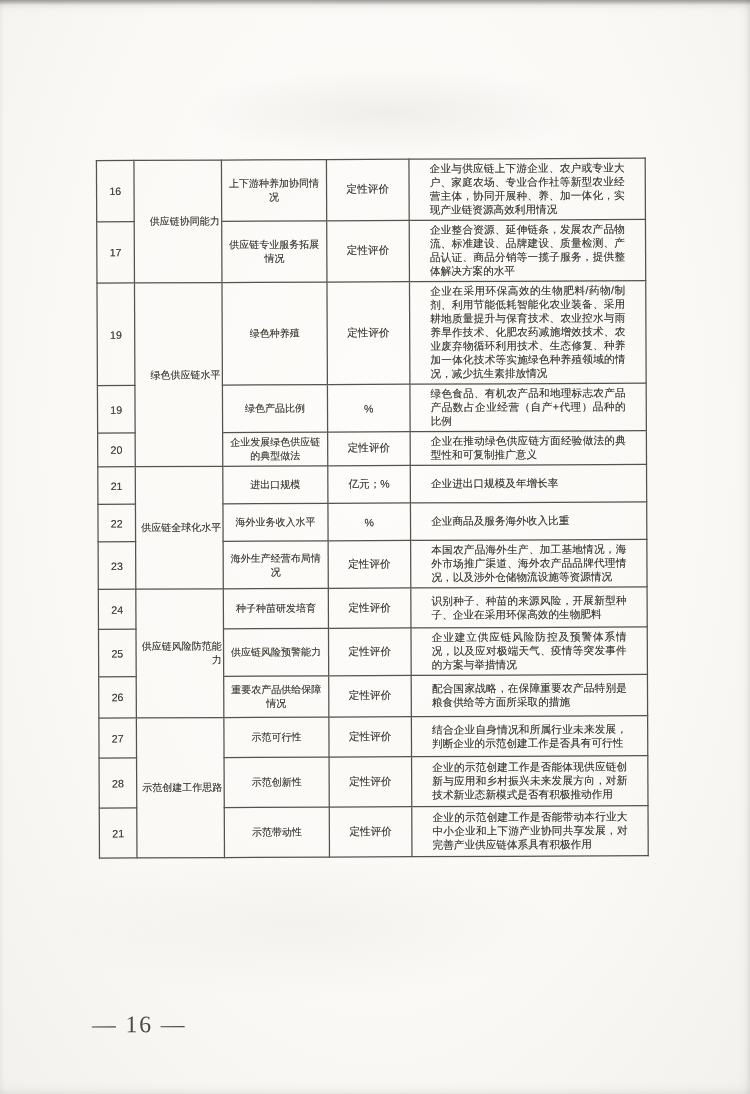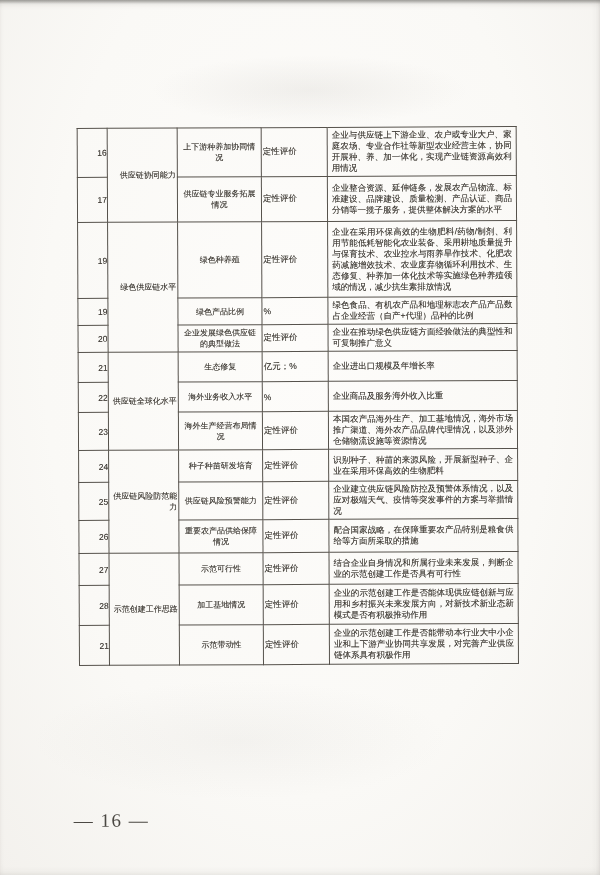--- a/index.html
+++ b/index.html
@@ -56,44 +56,45 @@
   }
   .eval-table td {
     border: 1px solid #56524c;
     color: #3e3a34;
     vertical-align: middle;
     text-shadow: 0 0 0.5px rgba(62,58,52,0.55);
     overflow: hidden;
   }
   .c-no {
     font-size: 8.5px;
-    text-align: right;
+    text-align: center;
     padding: 0;
   }
   .c-cat {
     font-size: 8px;
     text-align: right;
     padding: 0 1px;
     line-height: 11px;
   }
   .c-ind {
     font-size: 8px;
     text-align: center;
     padding: 1px 2px;
     line-height: 11px;
     border-radius: 17px;
   }
   .c-met {
     font-size: 8.5px;
+    text-align: center;
     padding: 0 1px;
   }
   .c-desc {
     font-size: 8.5px;
     text-align: justify;
-    padding: 2px 4px;
+    padding: 2px 16px;
     line-height: 11px;
     vertical-align: top;
   }
   .footer {
     position: absolute;
     left: 72px;
     top: 809px;
     font-family: "Liberation Serif", "DejaVu Serif", serif;
     font-size: 19px;
     color: #4b4843;
@@ -146,21 +147,21 @@
         </tr>
         <tr style="height:26px">
           <td class="c-no">20</td>
           <td class="c-ind">企业发展绿色供应链的典型做法</td>
           <td class="c-met">定性评价</td>
           <td class="c-desc">企业在推动绿色供应链方面经验做法的典型性和可复制推广意义</td>
         </tr>
         <tr style="height:30px">
           <td class="c-no">21</td>
           <td class="c-cat" rowspan="3">供应链全球化水平</td>
-          <td class="c-ind">生态修复</td>
+          <td class="c-ind">进出口规模</td>
           <td class="c-met">亿元；%</td>
           <td class="c-desc">企业进出口规模及年增长率</td>
         </tr>
         <tr style="height:30px">
           <td class="c-no">22</td>
           <td class="c-ind">海外业务收入水平</td>
           <td class="c-met">%</td>
           <td class="c-desc">企业商品及服务海外收入比重</td>
         </tr>
         <tr style="height:36px">
@@ -190,21 +191,21 @@
         </tr>
         <tr style="height:32px">
           <td class="c-no">27</td>
           <td class="c-cat" rowspan="3">示范创建工作思路</td>
           <td class="c-ind">示范可行性</td>
           <td class="c-met">定性评价</td>
           <td class="c-desc">结合企业自身情况和所属行业未来发展，判断企业的示范创建工作是否具有可行性</td>
         </tr>
         <tr style="height:40px">
           <td class="c-no">28</td>
-          <td class="c-ind">加工基地情况</td>
+          <td class="c-ind">示范创新性</td>
           <td class="c-met">定性评价</td>
           <td class="c-desc">企业的示范创建工作是否能体现供应链创新与应用和乡村振兴未来发展方向，对新技术新业态新模式是否有积极推动作用</td>
         </tr>
         <tr style="height:40px">
           <td class="c-no">21</td>
           <td class="c-ind">示范带动性</td>
           <td class="c-met">定性评价</td>
           <td class="c-desc">企业的示范创建工作是否能带动本行业大中小企业和上下游产业协同共享发展，对完善产业供应链体系具有积极作用</td>
         </tr>
       </tbody>

